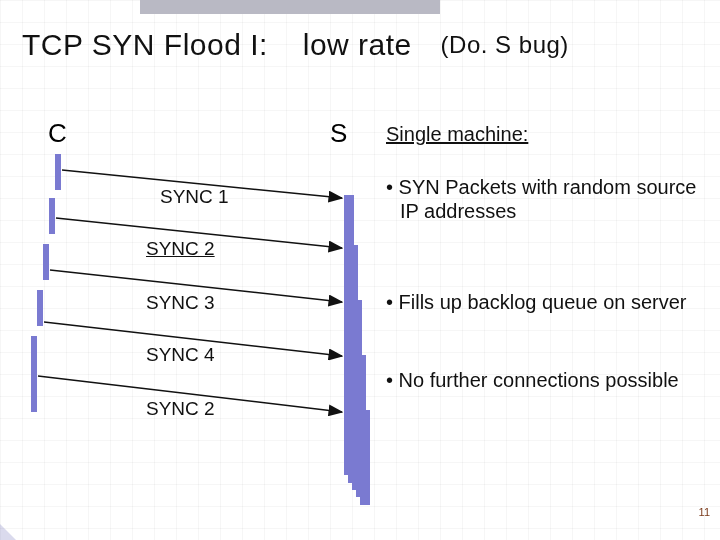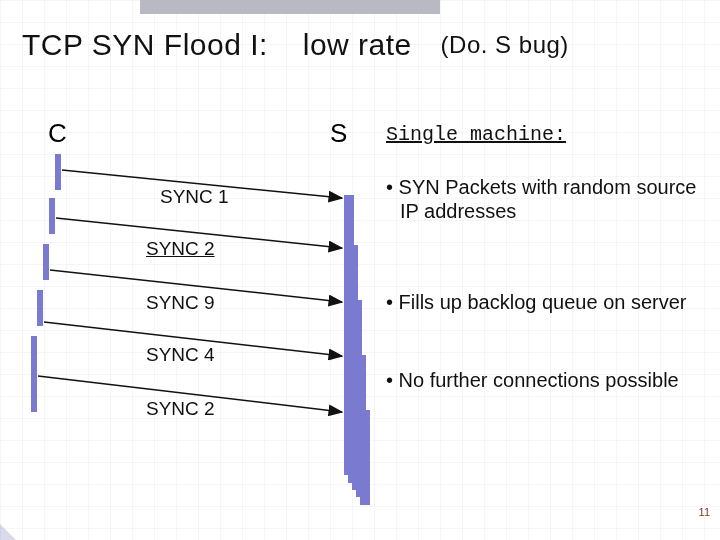--- a/index.html
+++ b/index.html
@@ -73,21 +73,21 @@
   }
 
   
   .rt {
     position: absolute;
     left: 386px;
     width: 310px;
     font-size: 20px;
     color: #111;
   }
-  .rt.heading { top: 123px; text-decoration: underline; font-family: Liberation Mono, monospace; }
+  .rt.heading { top: 123px; text-decoration: underline; }
   .rt.bul { padding-left: 14px; text-indent: -14px; line-height: 1.2; }
   .rt.b1 { top: 175px; }
   .rt.b2 { top: 290px; }
   .rt.b3 { top: 368px; }
 
   .pagenum {
     position: absolute;
     right: 10px; bottom: 22px;
     font-size: 11px;
     color: #7a3a1a;
@@ -140,21 +140,21 @@
   </defs>
   <line x1="62" y1="170" x2="342" y2="198" stroke="#111" stroke-width="1.5" marker-end="url(#ah)"></line>
   <line x1="56" y1="218" x2="342" y2="248" stroke="#111" stroke-width="1.5" marker-end="url(#ah)"></line>
   <line x1="50" y1="270" x2="342" y2="302" stroke="#111" stroke-width="1.5" marker-end="url(#ah)"></line>
   <line x1="44" y1="322" x2="342" y2="356" stroke="#111" stroke-width="1.5" marker-end="url(#ah)"></line>
   <line x1="38" y1="376" x2="342" y2="412" stroke="#111" stroke-width="1.5" marker-end="url(#ah)"></line>
 </svg>
 
 <div class="syn-label" style="top:186px; left:160px;">SYNC 1</div>
 <div class="syn-label" style="top:238px; left:146px;text-decoration:underline;">SYNC 2</div>
-<div class="syn-label" style="top:292px; left:146px;">SYNC 9</div>
+<div class="syn-label" style="top:292px; left:146px;">SYNC 3</div>
 <div class="syn-label" style="top:344px; left:146px;text-align:right;">SYNC 4</div>
 <div class="syn-label" style="top:398px; left:146px;">SYNC 2</div>
 
 <div class="rt heading">Single machine:</div>
 <div class="rt bul b1">• SYN Packets with random source IP addresses</div>
 <div class="rt bul b2">• Fills up backlog queue on server</div>
 <div class="rt bul b3">• No further connections possible</div>
 
 <div class="pagenum">11</div>
 <div class="corner"></div>

